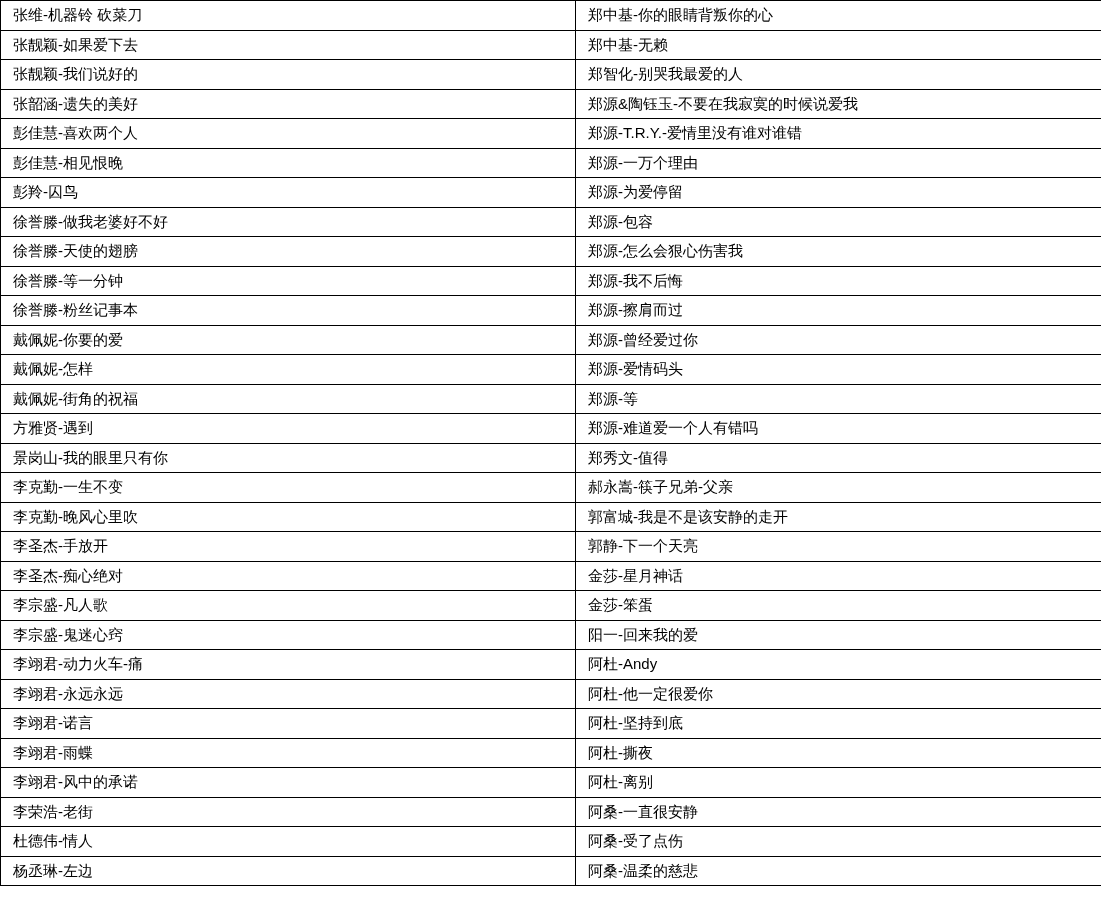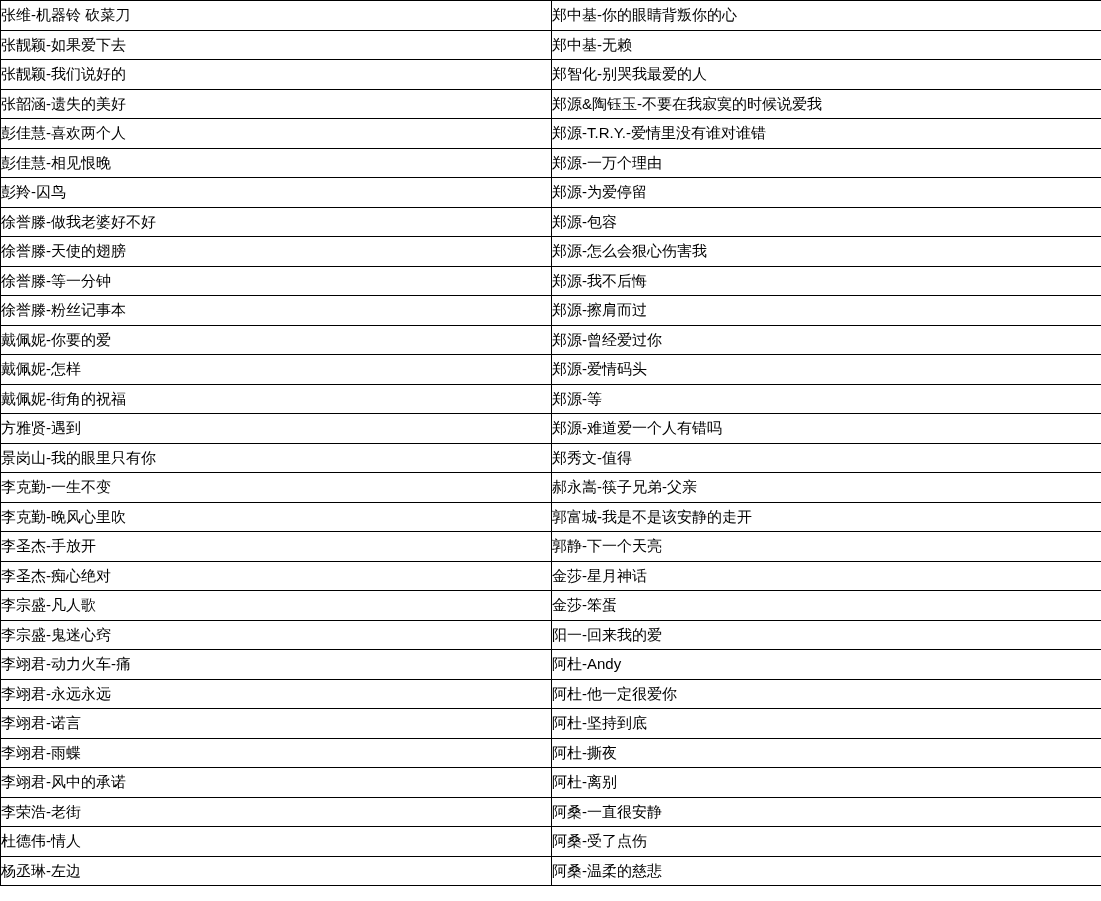--- a/index.html
+++ b/index.html
@@ -15,21 +15,21 @@
     overflow: hidden;
   }
   #song-table {
     width: 1101px;
     border-collapse: collapse;
     table-layout: fixed;
   }
   #song-table td {
     border: 1px solid #000000;
     height: 28.5px;
-    padding: 0 0;
+    padding: 0 12px;
     font-size: 15px;
     line-height: 28.5px;
     white-space: nowrap;
     overflow: hidden;
     text-overflow: ellipsis;
     vertical-align: middle;
   }
   #song-table td.col-left {
     width: 550px;
   }

